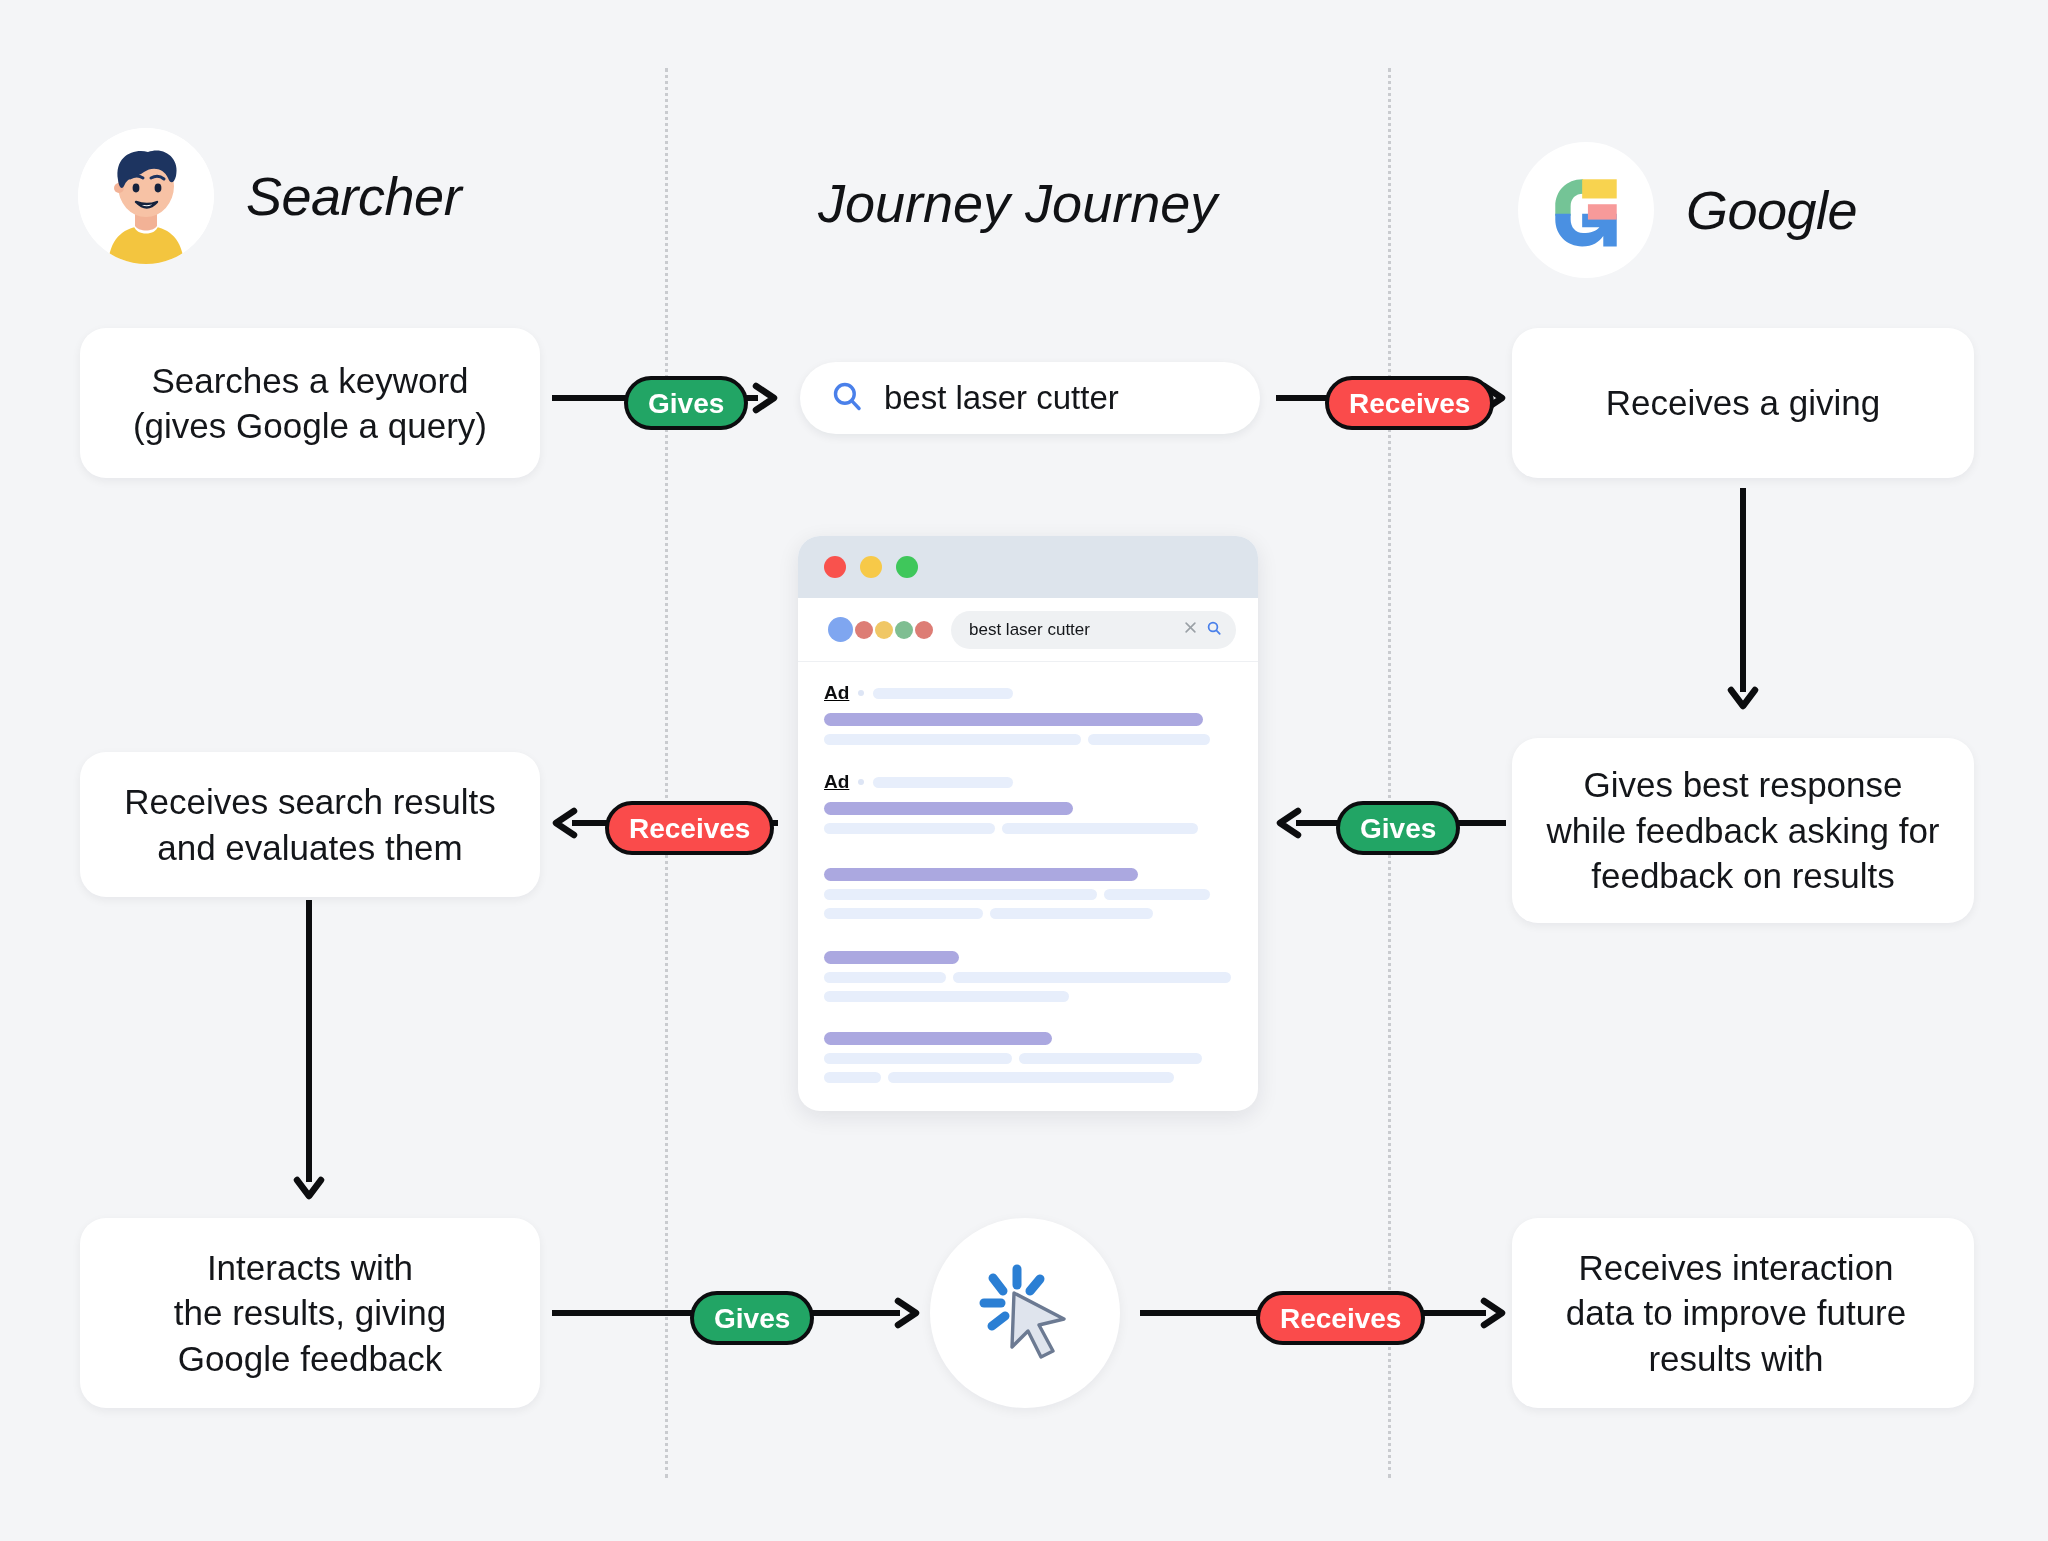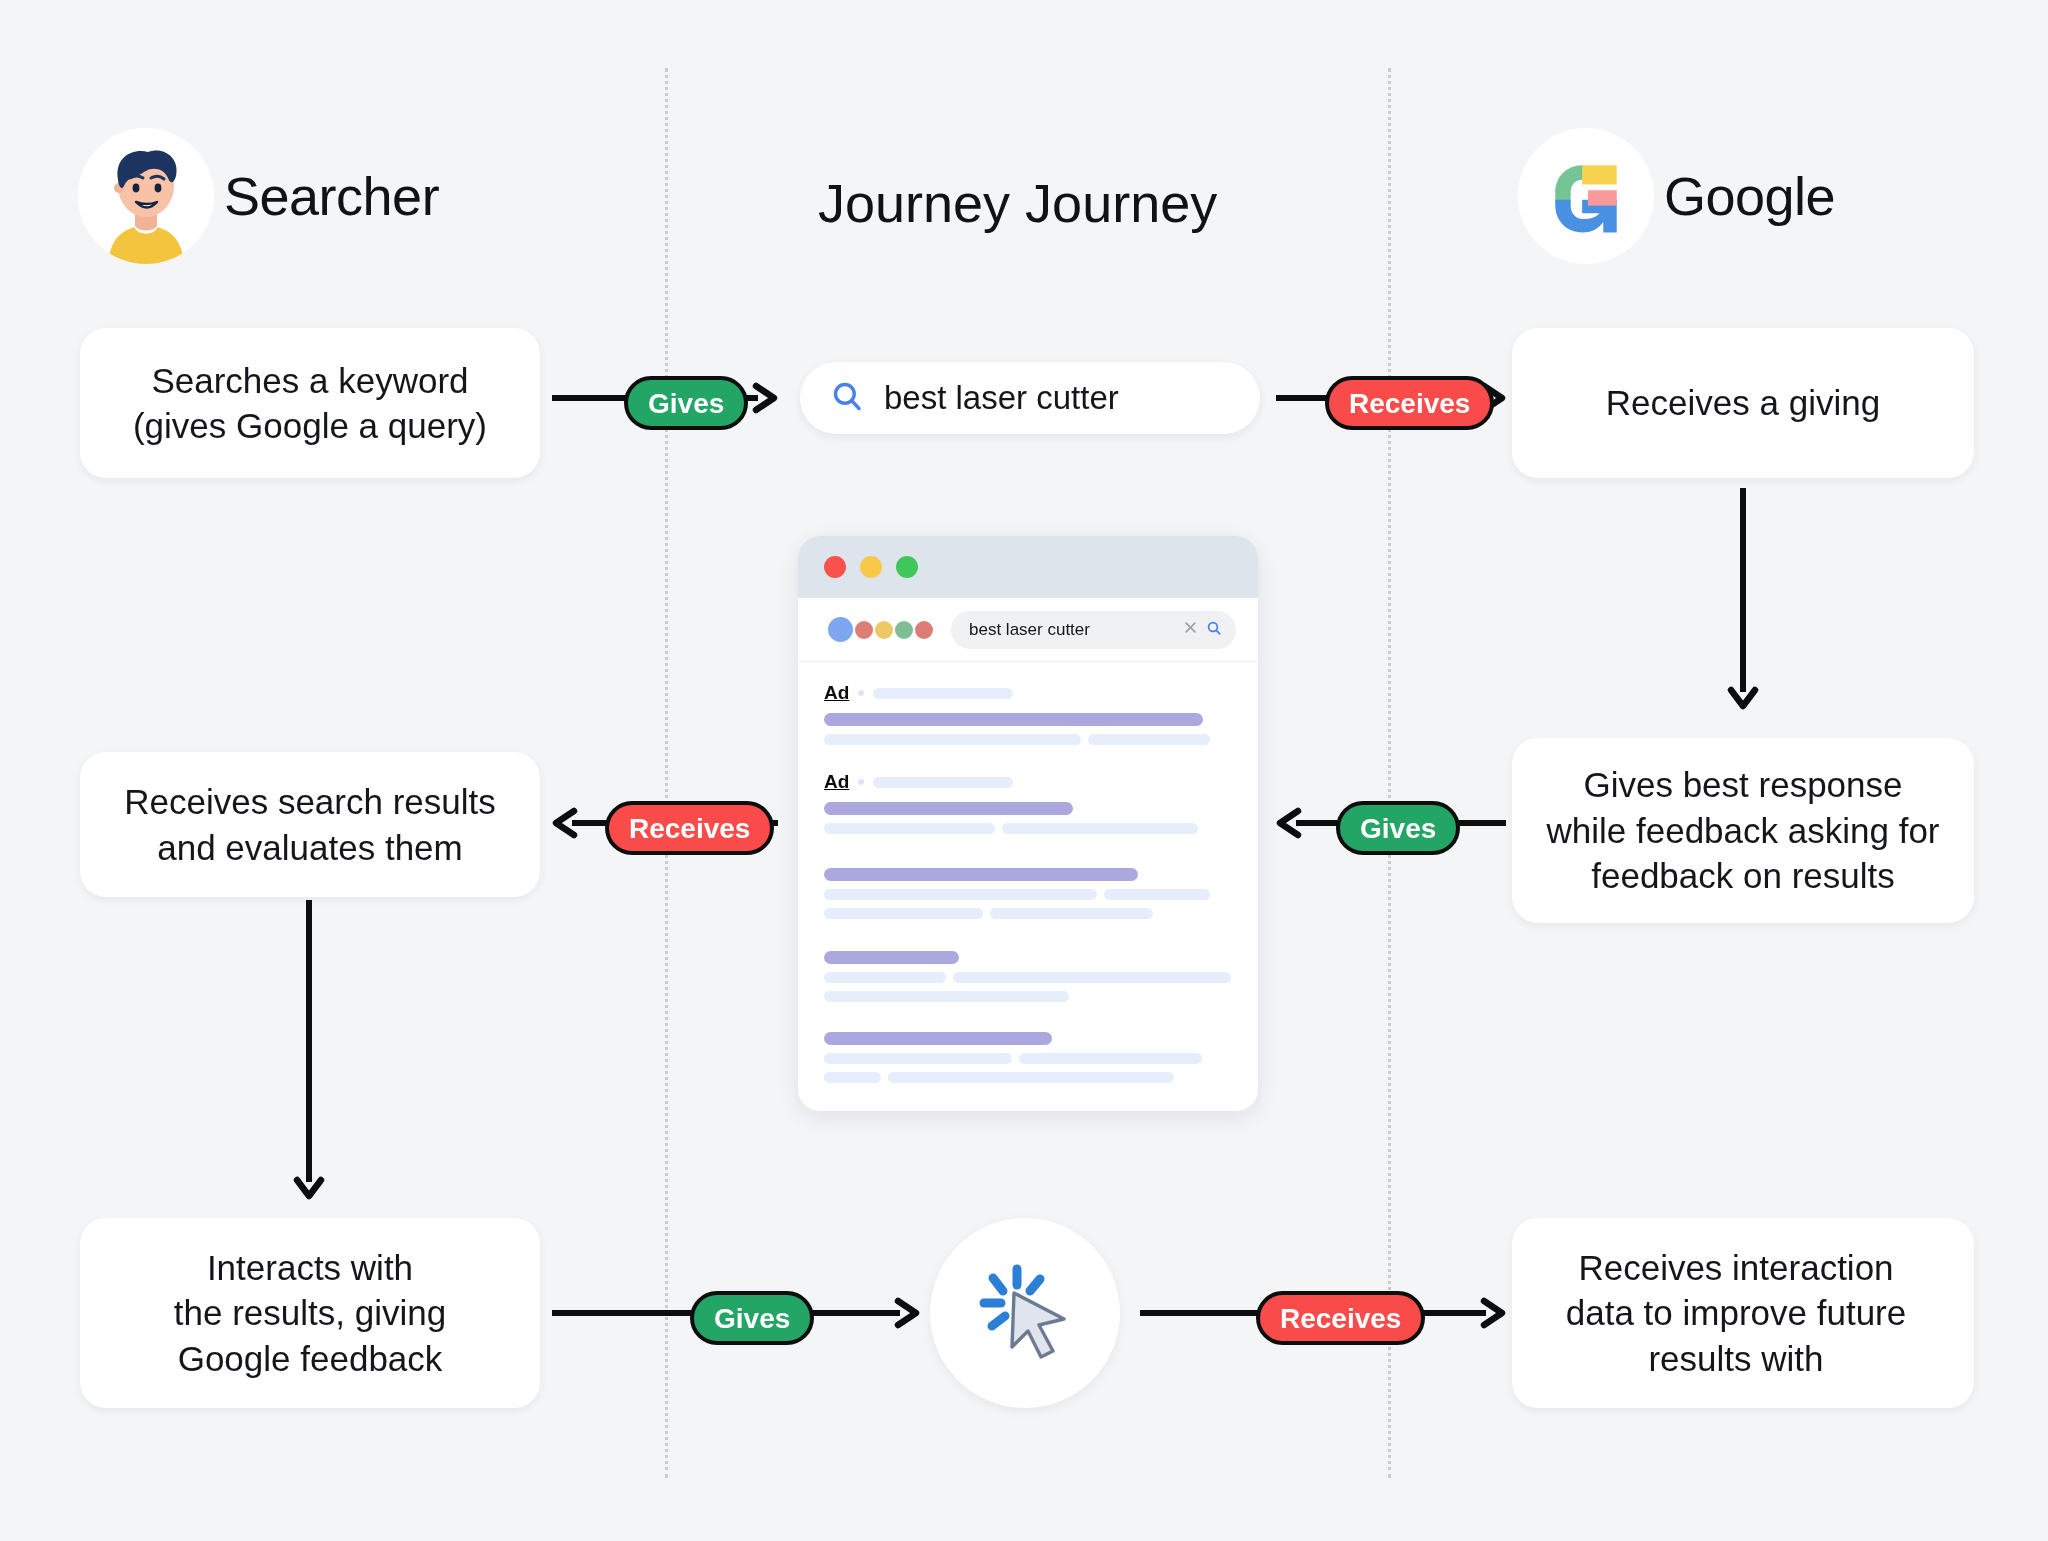--- a/index.html
+++ b/index.html
@@ -20,23 +20,23 @@
     position: absolute;
     top: 68px;
     width: 0;
     height: 1410px;
     border-left: 3px dotted #c9cbcf;
   }
   #lane-divider-left  { left: 665px; }
   #lane-divider-right { left: 1388px; }
 
   
-  .header-group { position: absolute; display: flex; align-items: center; gap: 10px; }
+  .header-group { position: absolute; display: flex; align-items: center; gap: 32px; font-style: italic; }
   #header-searcher { left: 78px; top: 128px; }
-  #header-google   { left: 1518px; top: 128px; }
+  #header-google   { left: 1518px; top: 142px; }
   #header-journey  { left: 818px; top: 172px; }
 
   .avatar-circle {
     width: 136px; height: 136px; border-radius: 50%;
     background: #ffffff; position: relative; overflow: hidden;
     flex: 0 0 auto;
   }
   .logo-circle {
     width: 136px; height: 136px; border-radius: 50%;
     background: #ffffff; position: relative; overflow: hidden;

